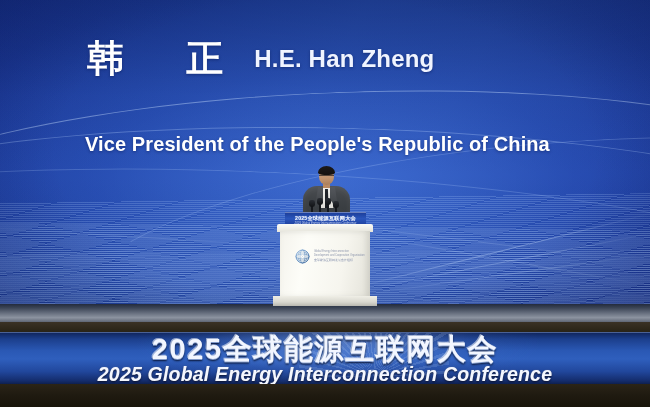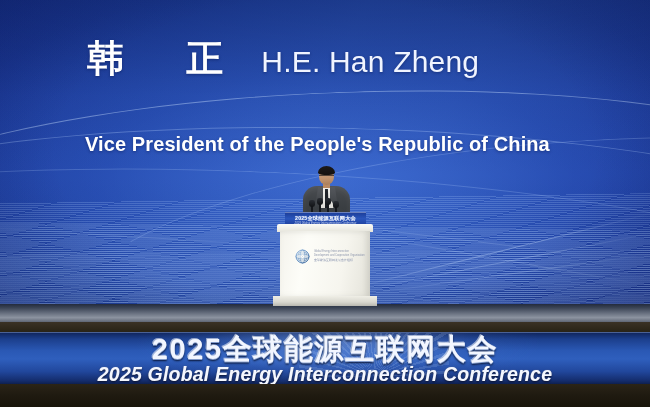--- a/index.html
+++ b/index.html
@@ -366,37 +366,38 @@
     position: absolute;
     left: 0; top: 384px;
     width: 650px; height: 23px;
     background: linear-gradient(180deg, #2b2417 0%, #201b11 45%, #181409 100%);
   }
 
   
   .overlay { position: absolute; left: 0; top: 0; width: 650px; height: 180px; }
   .ov-line1 {
     position: absolute; left: 87px; top: 39px;
-    display: flex; align-items: flex-end; gap: 0px;
+    display: flex; align-items: center; gap: 0px;
     white-space: nowrap;
   }
   .ov-name-cn {
     font-size: 37px;
     font-weight: bold;
     color: #ffffff;
     letter-spacing: 26px;
     line-height: 40px;
     text-shadow: 0 1px 3px rgba(6,20,70,0.45);
   }
   .ov-name-en {
-    font-size: 30px;
+    font-size: 24px;
     color: #f0f4ff;
     letter-spacing: 0.2px;
-    margin-left: 12px;
+    margin-left: 5px;
     text-shadow: 0 1px 3px rgba(6,20,70,0.45);
+    font-weight: bold;
   }
   .ov-title-cn {
     position: absolute; left: 87px; top: 102px;
     font-size: 19px;
     color: #ffffff;
     letter-spacing: 1px;
     white-space: nowrap;
     text-shadow: 0 1px 3px rgba(6,20,70,0.45);
   }
   .ov-title-en {

